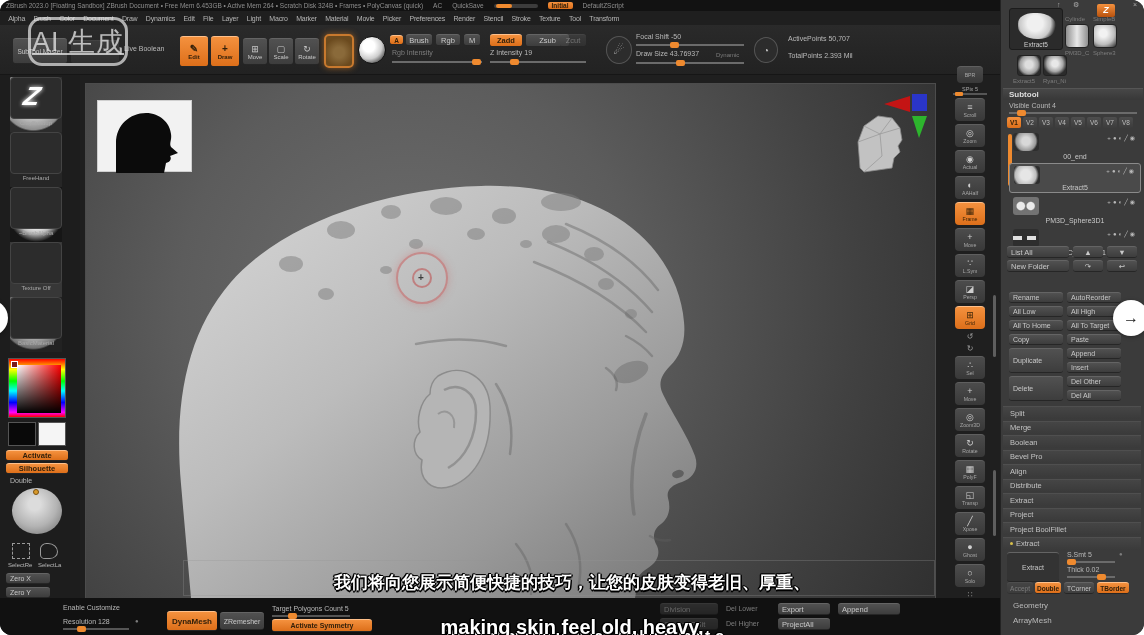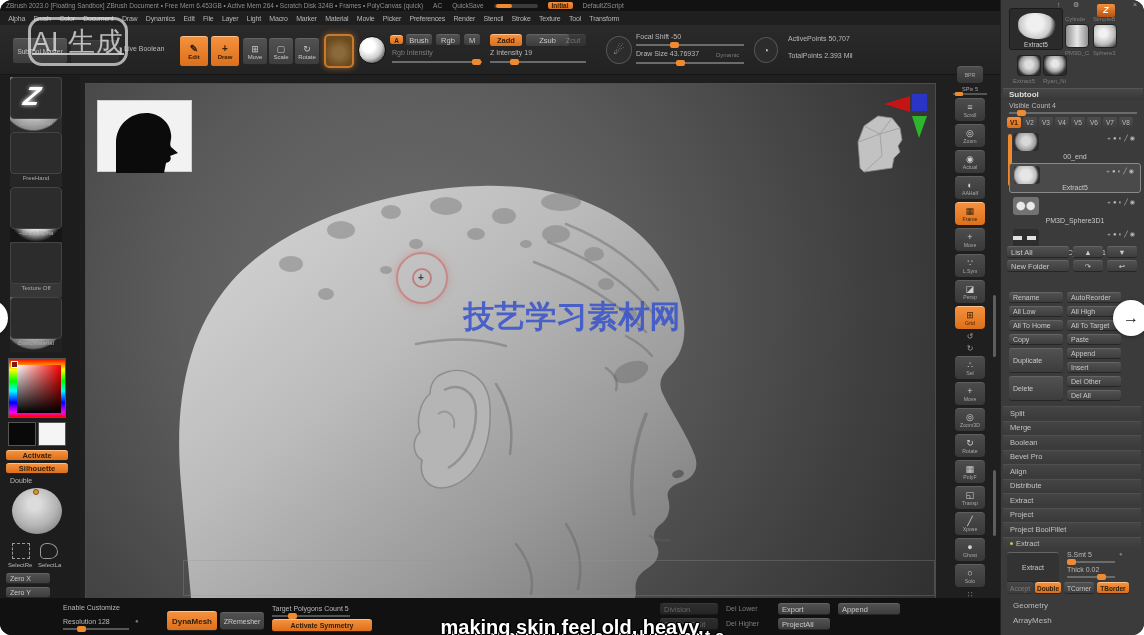--- a/index.html
+++ b/index.html
@@ -308,21 +308,20 @@
     </svg>
 
     <div class="abs" style="left:310px;top:168px;width:52px;height:52px;border-radius:50%;border:2px solid rgba(200,95,95,.55);box-shadow:0 0 8px rgba(200,95,95,.35);"></div>
     <div class="abs" style="left:326px;top:184px;width:20px;height:20px;border-radius:50%;border:2px solid rgba(190,85,85,.6);"></div>
     <div class="abs" style="left:332px;top:188px;color:#3c3c3c;font-size:10px;font-weight:bold;">+</div>
 
     <div class="abs" style="left:97px;top:476px;width:752px;height:36px;border:1px solid rgba(150,150,150,.3);"></div>
   </div>
 
   <div class="abs wm" style="color:#3a55cb;">
-    <span style="font-size:31px;font-weight:bold;">技艺学习素材网</span>
   </div>
 
   <div class="abs rshelf">
     <div class="rs-item" style="width:26px;height:17px;">
           <span class="rs-lab">BPR</span>
         </div>
     <div style="width:34px;text-align:center;">
       <div class="rs-lab" style="font-size:5.5px;color:#a7a7a7;">SPix 5</div>
       <div style="height:2px;background:#565656;position:relative;margin-top:1px;">
             <i class="abs" style="left:2px;top:-1px;width:8px;height:4px;background:#ef8a2f;border-radius:1px;"></i>
@@ -628,20 +627,21 @@
         </div>
     <div class="btn abs dim left" style="left:660px;top:20px;width:58px;height:12px;">
           <span>Groups Split</span>
         </div>
     <div class="abs t7 dimlbl" style="left:726px;top:22px;">Del Higher</div>
     <div class="btn abs left" style="left:778px;top:20px;width:52px;height:12px;">
           <span>ProjectAll</span>
         </div>
   </div>
 
+  <div class="abs sub" style="top:571px;font-size:17px;">我们将向您展示简便快捷的技巧，让您的皮肤变得老旧、厚重、</div>
   <div class="abs sub" style="top:628px;font-size:16px;padding-left:27px;">We'll show yo u quick techniques t o</div>
   <div class="abs sub" style="top:616px;font-size:20px;">making skin feel old, heavy,</div>
 
   <div class="abs ai-badge">AI 生成</div>
 
 </div>
 
 <div class="abs navcirc" style="position:absolute;left:-28px;top:300px;">‹</div>
 <div class="abs navcirc" style="position:absolute;left:1113px;top:300px;">→</div>
 

